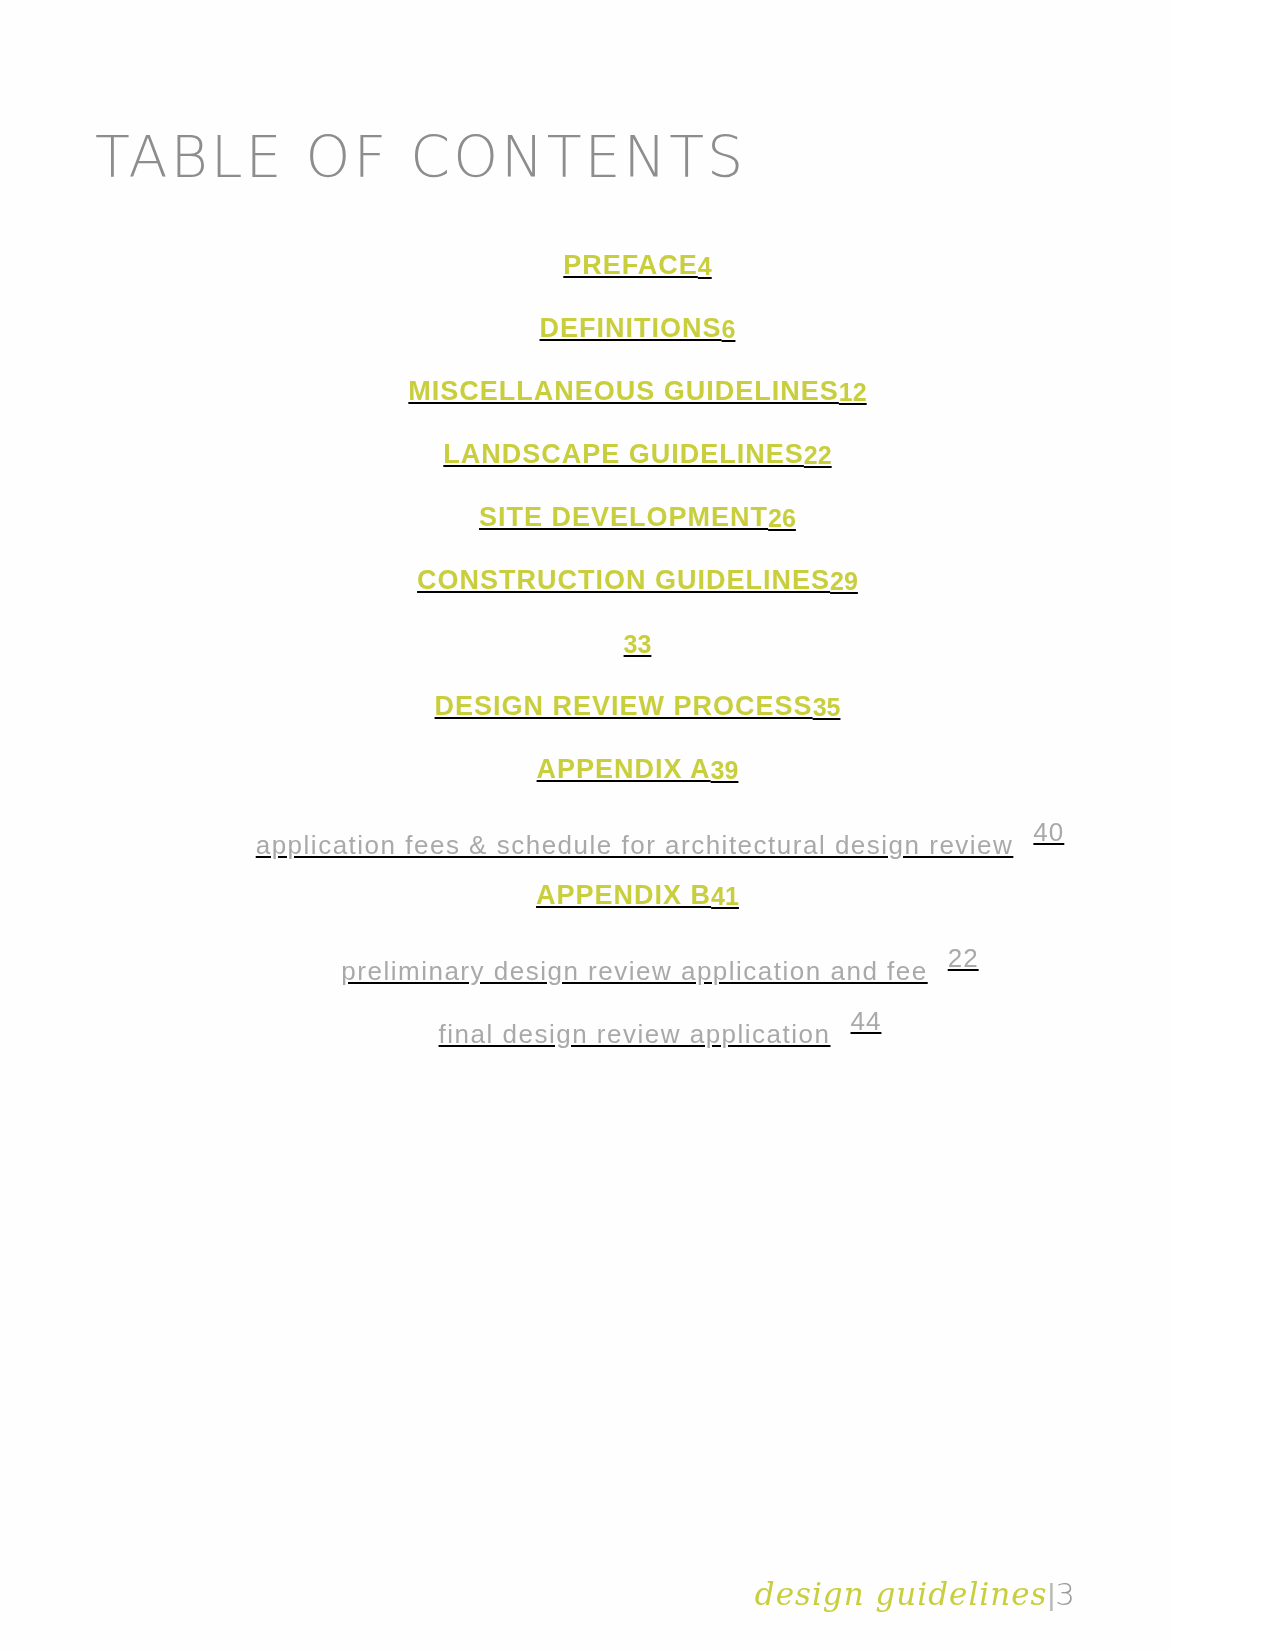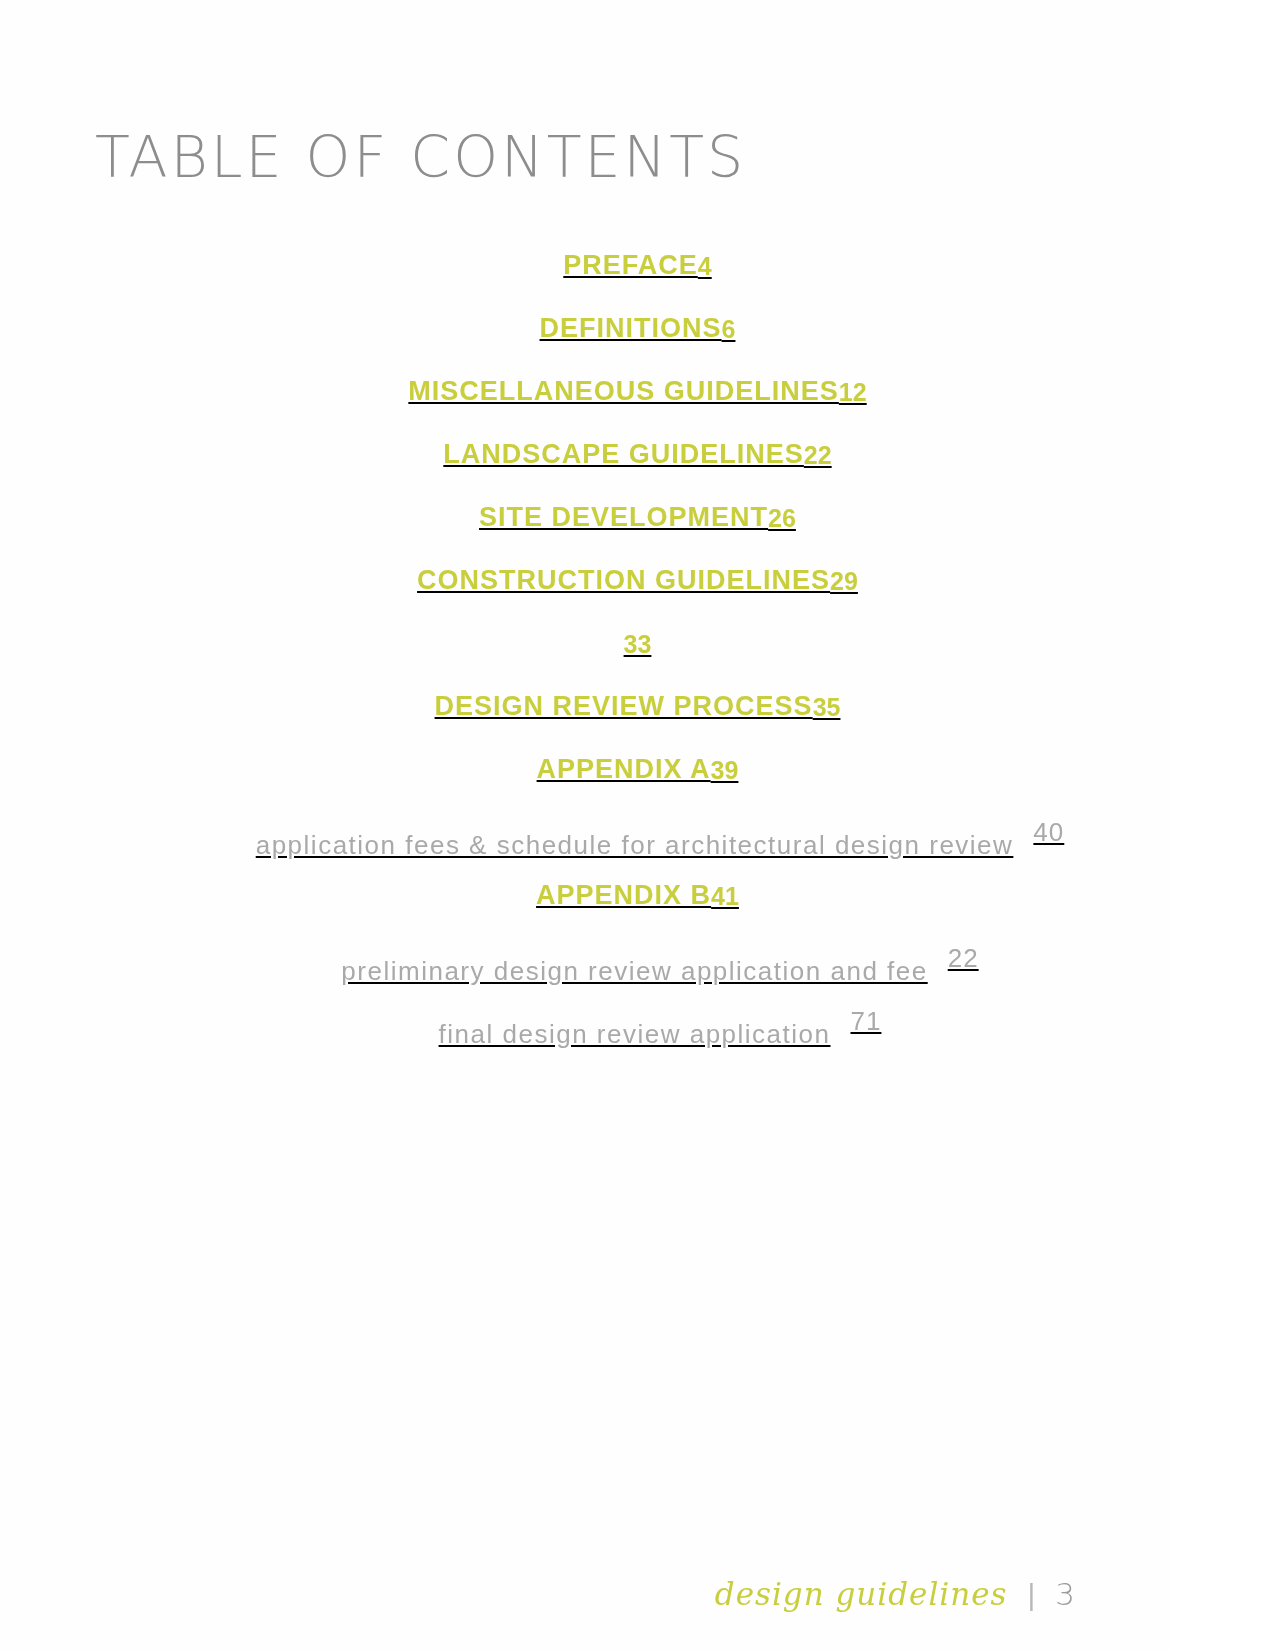--- a/index.html
+++ b/index.html
@@ -69,21 +69,20 @@
     font-size:26px;
     letter-spacing:1px;
     margin-left:20px;
   }
   .footer{
     position:absolute;
     right:95px;
     bottom:38px;
     display:flex;
     align-items:baseline;
-    gap:20px;
   }
   .footer-brand{
     font-family:"DejaVu Serif", serif;
     font-style:italic;
     font-weight:400;
     font-size:31px;
     color:var(--accent);
     letter-spacing:1px;
   }
   .footer-sep{
@@ -168,21 +167,21 @@
     <span class="toc-page">41</span>
   </div>
 
   <div class="toc-row sub">
     <span class="toc-label">preliminary design review application and fee</span>
     <span class="toc-page">22</span>
   </div>
 
   <div class="toc-row sub">
     <span class="toc-label">final design review application</span>
-    <span class="toc-page">71</span>
+    <span class="toc-page">44</span>
   </div>
 </div>
 
   <div class="footer">
     <span class="footer-brand">design guidelines</span>
     <span class="footer-sep">|</span>
     <span class="footer-pagenum">3</span>
   </div>
 
   <div class="edge-line"></div>

